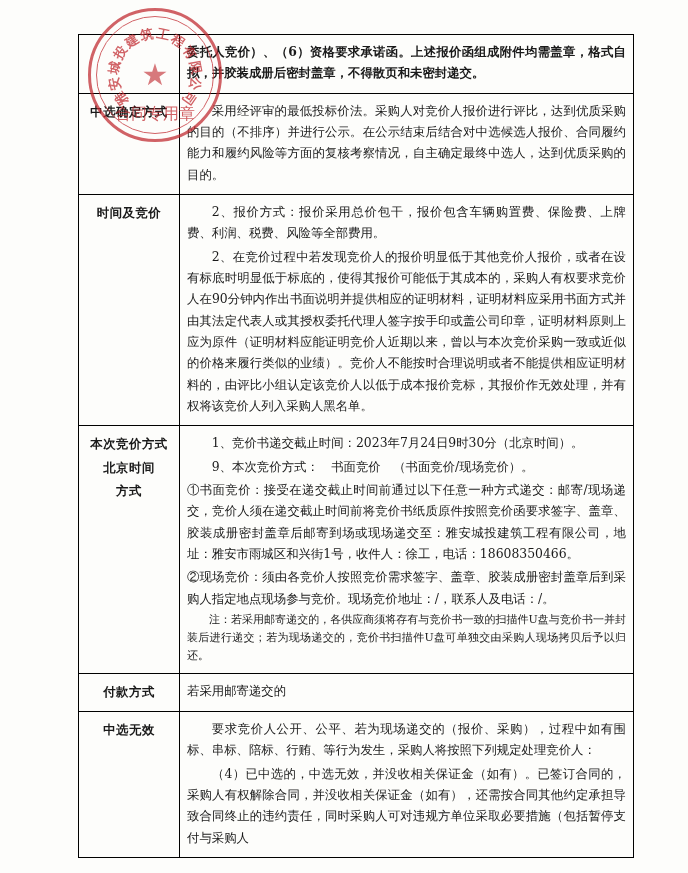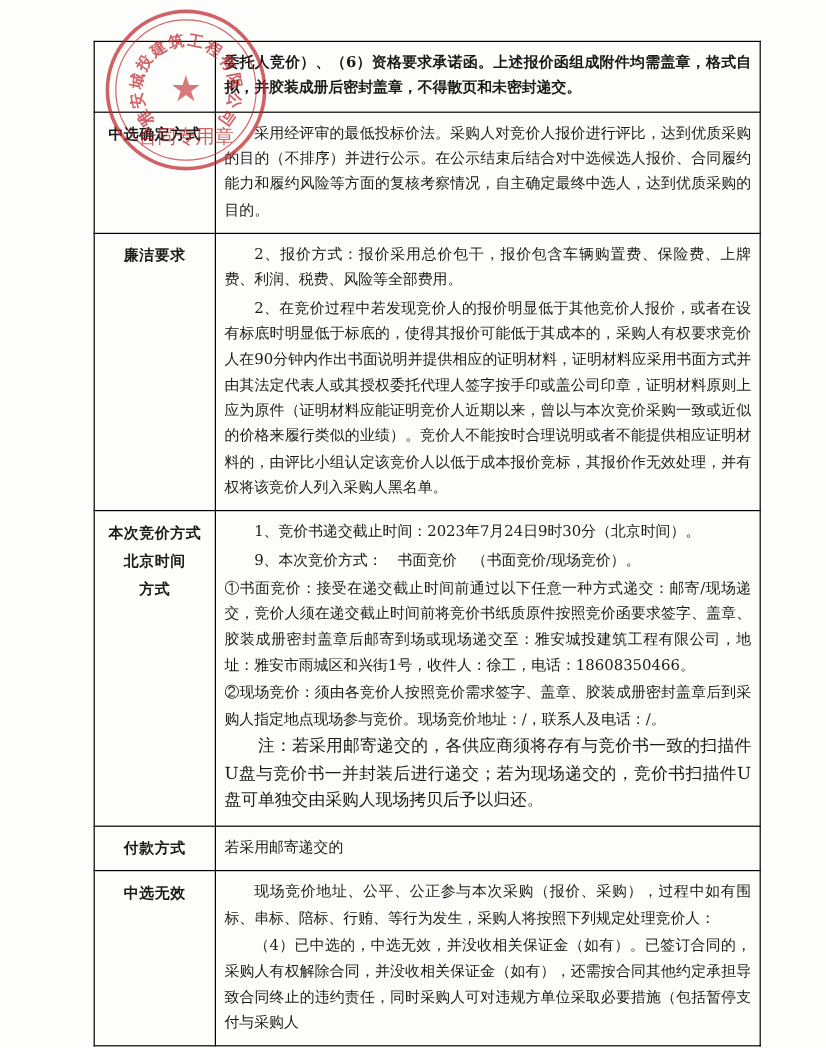--- a/index.html
+++ b/index.html
@@ -107,21 +107,21 @@
     line-height: 1.9;
   }
   .p {
     margin: 0 0 2px 0;
     text-align: justify;
     text-justify: inter-ideograph;
   }
   .ind2 { text-indent: 2em; }
   .bold { font-weight: bold; }
   .note {
-    font-size: 14px;
+    font-size: 11px;
     line-height: 1.62;
   }
   .topcell {
     padding-top: 4px;
   }
   .pay-cell {
     padding-top: 8px;
     padding-bottom: 8px;
   }
 </style>
@@ -164,21 +164,21 @@
         <td class="label">
           <span class="lbl-inner">中选确定方式</span>
         </td>
         <td>
           <p class="p ind2">采用经评审的最低投标价法。采购人对竞价人报价进行评比，达到优质采购的目的（不排序）并进行公示。在公示结束后结合对中选候选人报价、合同履约能力和履约风险等方面的复核考察情况，自主确定最终中选人，达到优质采购的目的。</p>
         </td>
       </tr>
 
       <tr>
         <td class="label">
-          <span class="lbl-inner">廉洁要求</span>
+          <span class="lbl-inner">时间及竞价</span>
         </td>
         <td>
           <p class="p ind2">2、报价方式：报价采用总价包干，报价包含车辆购置费、保险费、上牌费、利润、税费、风险等全部费用。</p>
           <p class="p ind2">2、在竞价过程中若发现竞价人的报价明显低于其他竞价人报价，或者在设有标底时明显低于标底的，使得其报价可能低于其成本的，采购人有权要求竞价人在90分钟内作出书面说明并提供相应的证明材料，证明材料应采用书面方式并由其法定代表人或其授权委托代理人签字按手印或盖公司印章，证明材料原则上应为原件（证明材料应能证明竞价人近期以来，曾以与本次竞价采购一致或近似的价格来履行类似的业绩）。竞价人不能按时合理说明或者不能提供相应证明材料的，由评比小组认定该竞价人以低于成本报价竞标，其报价作无效处理，并有权将该竞价人列入采购人黑名单。</p>
         </td>
       </tr>
 
       <tr>
         <td class="label">
           <span class="lbl-inner">本次竞价方式</span>
@@ -201,19 +201,19 @@
         <td class="pay-cell">
           <p class="p">若采用邮寄递交的</p>
         </td>
       </tr>
 
       <tr>
         <td class="label">
           <span class="lbl-inner">中选无效</span>
         </td>
         <td>
-          <p class="p ind2">现场竞价地址、公平、公正参与本次采购（报价、采购），过程中如有围标、串标、陪标、行贿、等行为发生，采购人将按照下列规定处理竞价人：</p>
+          <p class="p ind2">要求竞价人公开、公平、若为现场递交的（报价、采购），过程中如有围标、串标、陪标、行贿、等行为发生，采购人将按照下列规定处理竞价人：</p>
           <p class="p ind2">（4）已中选的，中选无效，并没收相关保证金（如有）。已签订合同的，采购人有权解除合同，并没收相关保证金（如有），还需按合同其他约定承担导致合同终止的违约责任，同时采购人可对违规方单位采取必要措施（包括暂停支付与采购人</p>
         </td>
       </tr>
     </tbody>
   </table>
 </div>
 
 </body></html>

